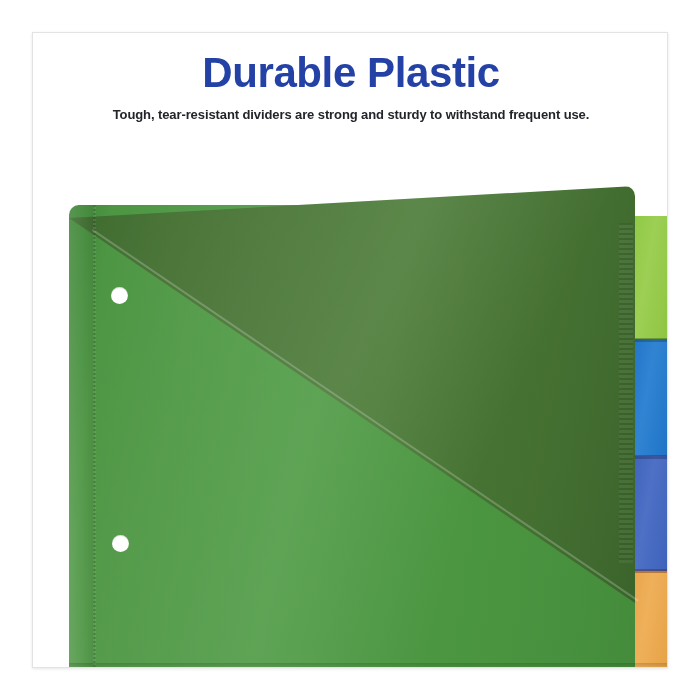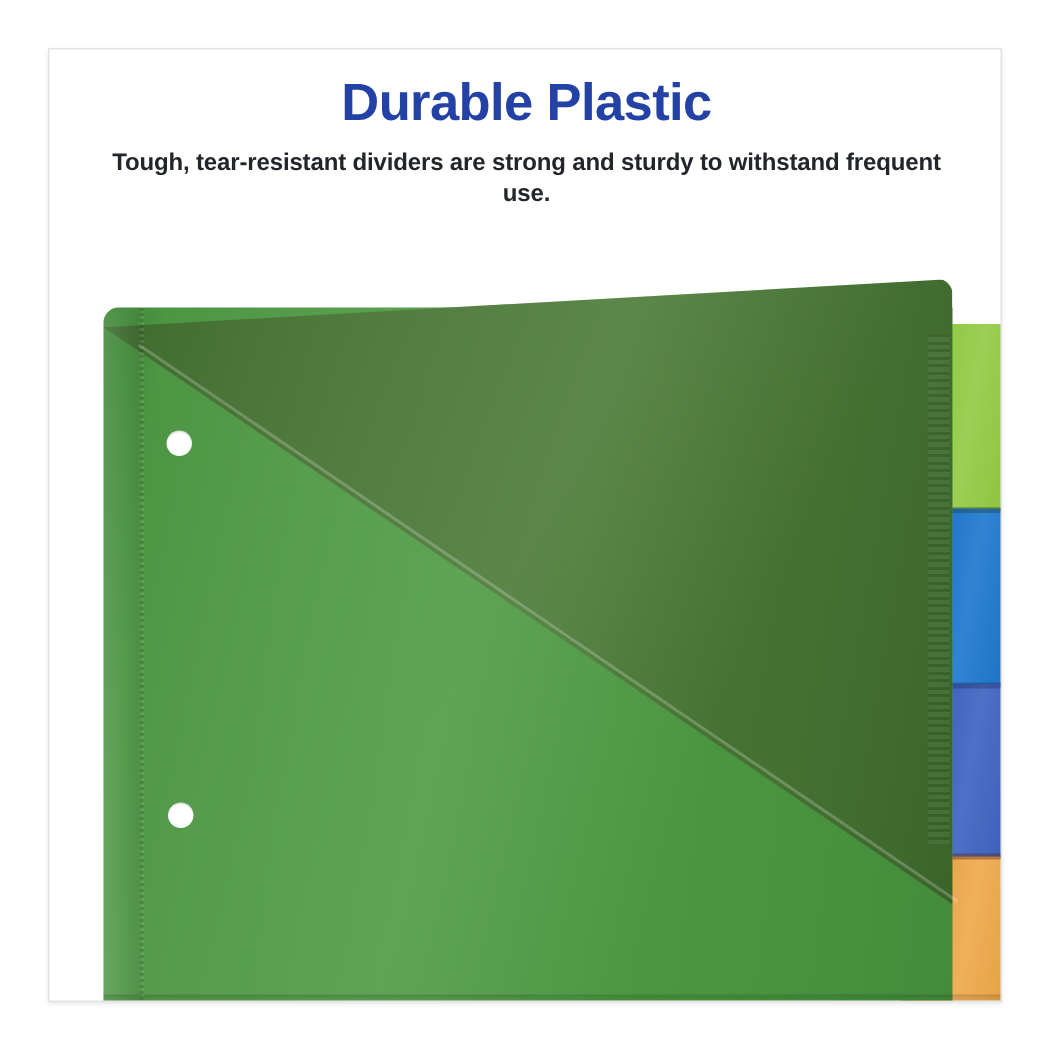--- a/index.html
+++ b/index.html
@@ -37,30 +37,30 @@
   
   .copy-block {
     position: absolute;
     left: 0;
     top: 16px;
     width: 636px;
     text-align: center;
   }
   .headline {
     margin: 0;
-    font-size: 35px;
+    font-size: 42px;
     font-weight: 700;
     letter-spacing: -0.4px;
     color: #2442a6;
     line-height: 1.12;
   }
   .subhead {
     margin: 10px auto 0 auto;
     width: 560px;
-    font-size: 16px;
+    font-size: 13px;
     font-weight: 700;
     color: #22252a;
     line-height: 1.33;
     letter-spacing: -0.1px;
   }
 
   
   .photo {
     position: absolute;
     left: 0;

